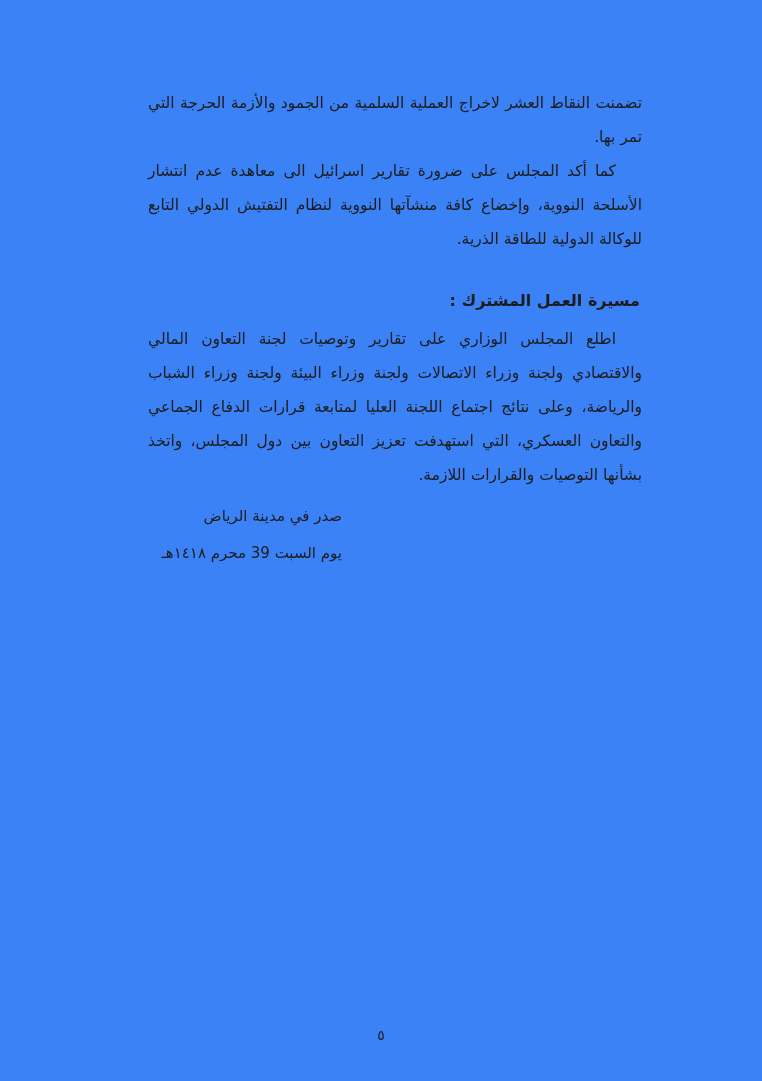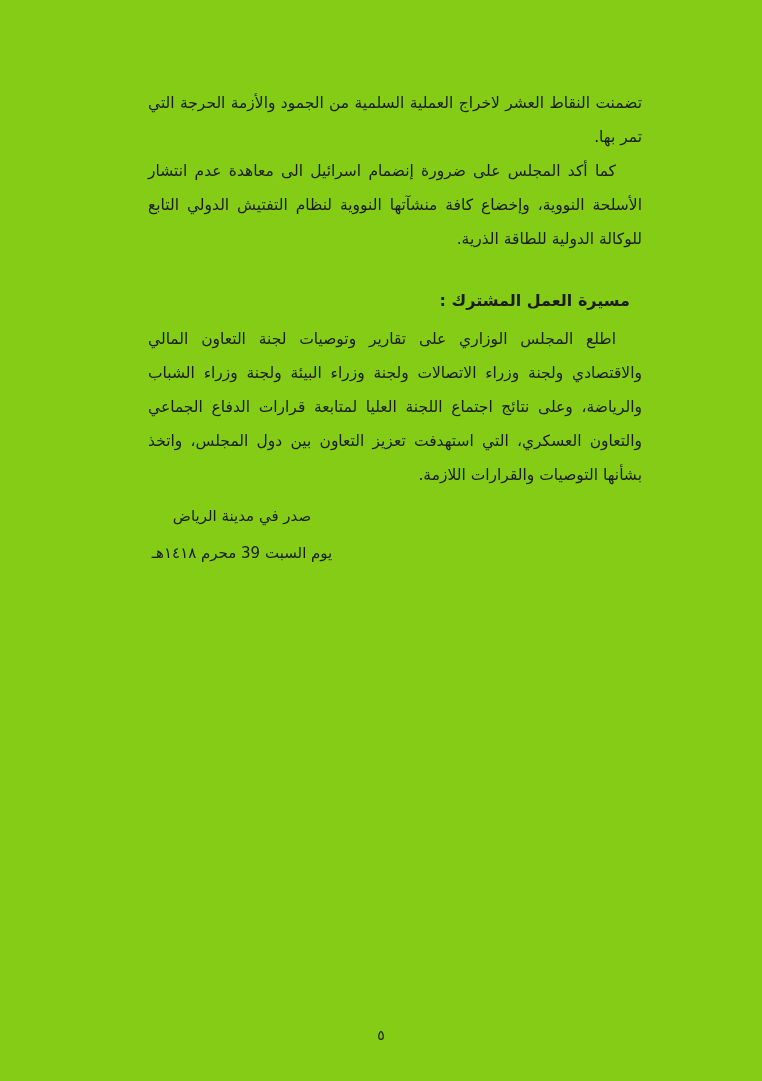--- a/index.html
+++ b/index.html
@@ -3,21 +3,21 @@
 <meta charset="utf-8">
 <style>
   html, body {
     margin: 0;
     padding: 0;
     background: #e9e9e9;
   }
   .page {
     width: 762px;
     height: 1081px;
-    background: #84cc16;
+    background: #3b82f6;
     position: relative;
     margin: 0 auto;
     font-family: "DejaVu Sans", sans-serif;
     color: #1c1c1c;
     overflow: hidden;
     box-shadow: 0 0 6px rgba(0,0,0,0.2);
   }
   .content {
     position: absolute;
     top: 86px;
@@ -30,30 +30,30 @@
     margin: 0;
     font-size: 15.5px;
     line-height: 34px;
     text-align: justify;
     text-justify: inter-word;
   }
   .para.indent {
     text-indent: 26px;
   }
   .heading {
-    margin: 28px 12px 4px 0;
+    margin: 28px 2px 4px 0;
     font-size: 16px;
     font-weight: bold;
     line-height: 34px;
   }
   .signature {
     margin-top: 6px;
     margin-right: 300px;
     width: 200px;
-    text-align: center;
+    text-align: right;
     font-size: 15px;
     line-height: 37px;
     direction: rtl;
   }
   .signature div {
     white-space: nowrap;
   }
   .page-number {
     position: absolute;
     bottom: 38px;
@@ -63,21 +63,21 @@
     font-size: 14px;
     color: #1c1c1c;
   }
 </style>
 </head>
 <body>
 
 <div class="page">
   <div class="content">
     <p class="para">تضمنت النقاط العشر لاخراج العملية السلمية من الجمود والأزمة الحرجة التي تمر بها.</p>
-    <p class="para indent">كما أكد المجلس على ضرورة إنضمام اسرائيل الى معاهدة عدم انتشار الأسلحة النووية، وإخضاع كافة منشآتها النووية لنظام التفتيش الدولي التابع للوكالة الدولية للطاقة الذرية.</p>
+    <p class="para indent">كما أكد المجلس على ضرورة تقارير اسرائيل الى معاهدة عدم انتشار الأسلحة النووية، وإخضاع كافة منشآتها النووية لنظام التفتيش الدولي التابع للوكالة الدولية للطاقة الذرية.</p>
     <h2 class="heading">مسيرة العمل المشترك :</h2>
     <p class="para indent">اطلع المجلس الوزاري على تقارير وتوصيات لجنة التعاون المالي والاقتصادي ولجنة وزراء الاتصالات ولجنة وزراء البيئة ولجنة وزراء الشباب والرياضة، وعلى نتائج اجتماع اللجنة العليا لمتابعة قرارات الدفاع الجماعي والتعاون العسكري، التي استهدفت تعزيز التعاون بين دول المجلس، واتخذ بشأنها التوصيات والقرارات اللازمة.</p>
     <div class="signature">
       <div>صدر في مدينة الرياض</div>
       <div>يوم السبت 39 محرم ١٤١٨هـ</div>
     </div>
   </div>
   <div class="page-number">٥</div>
 </div>
 

